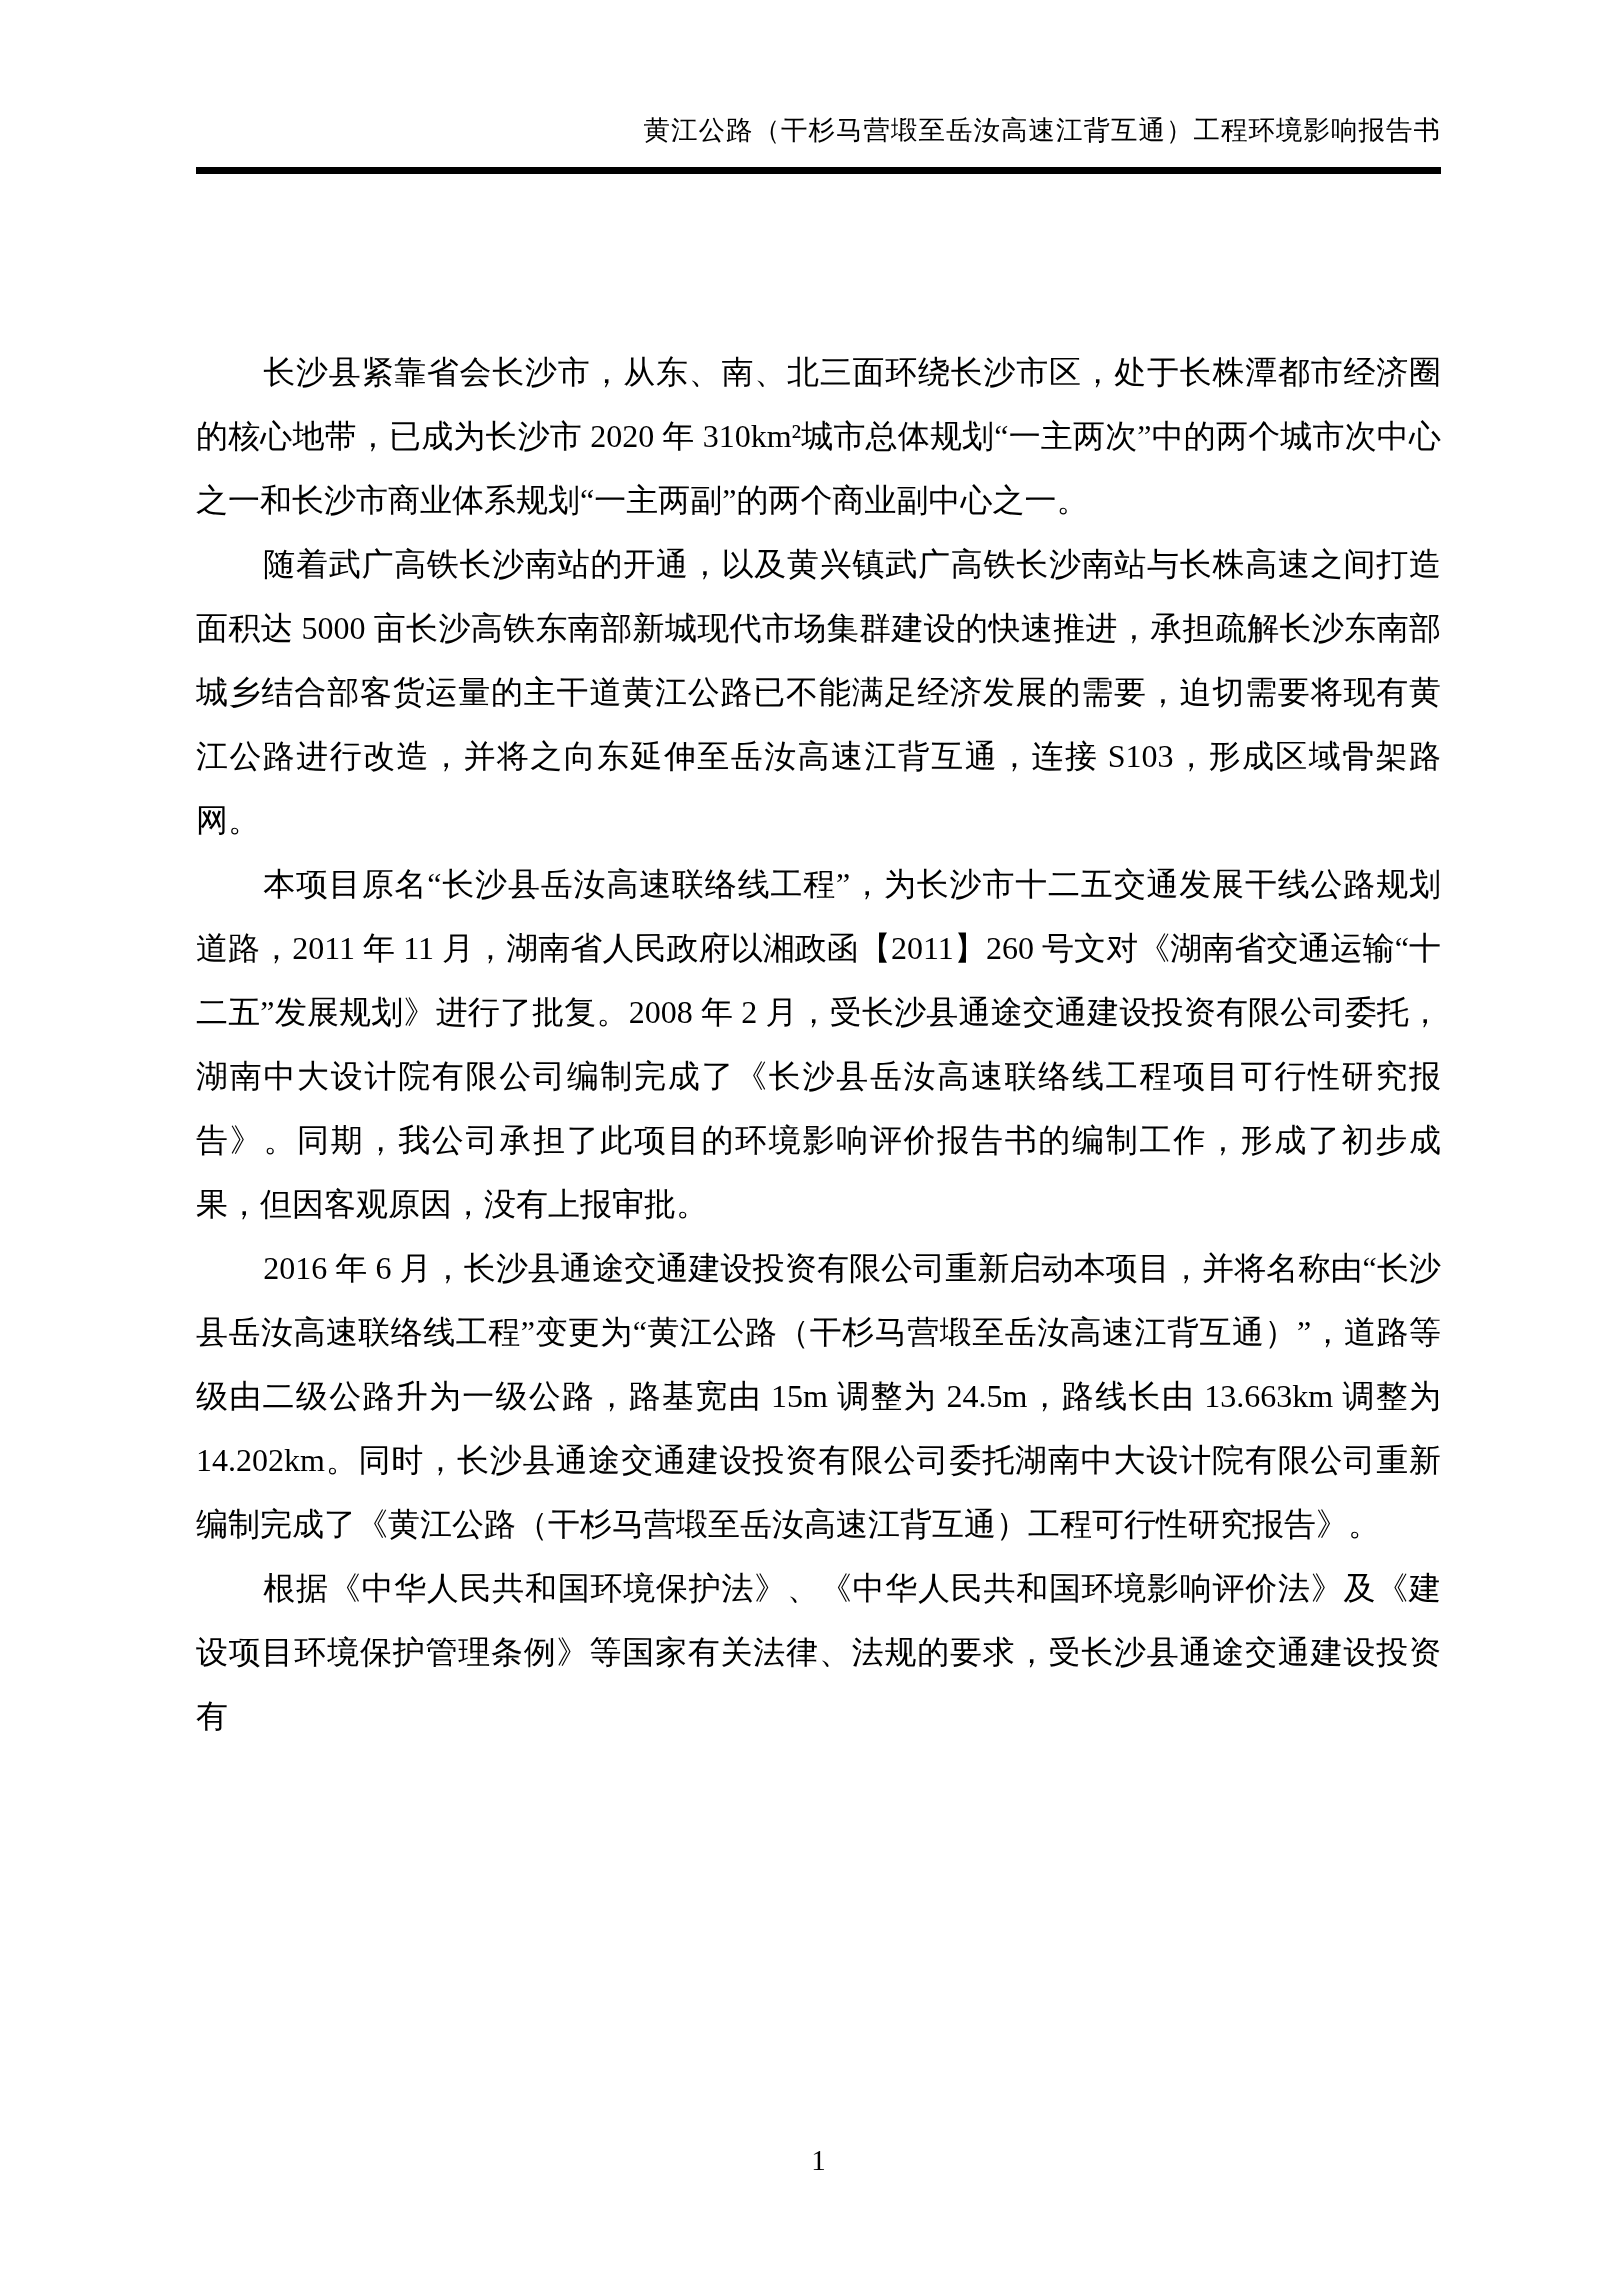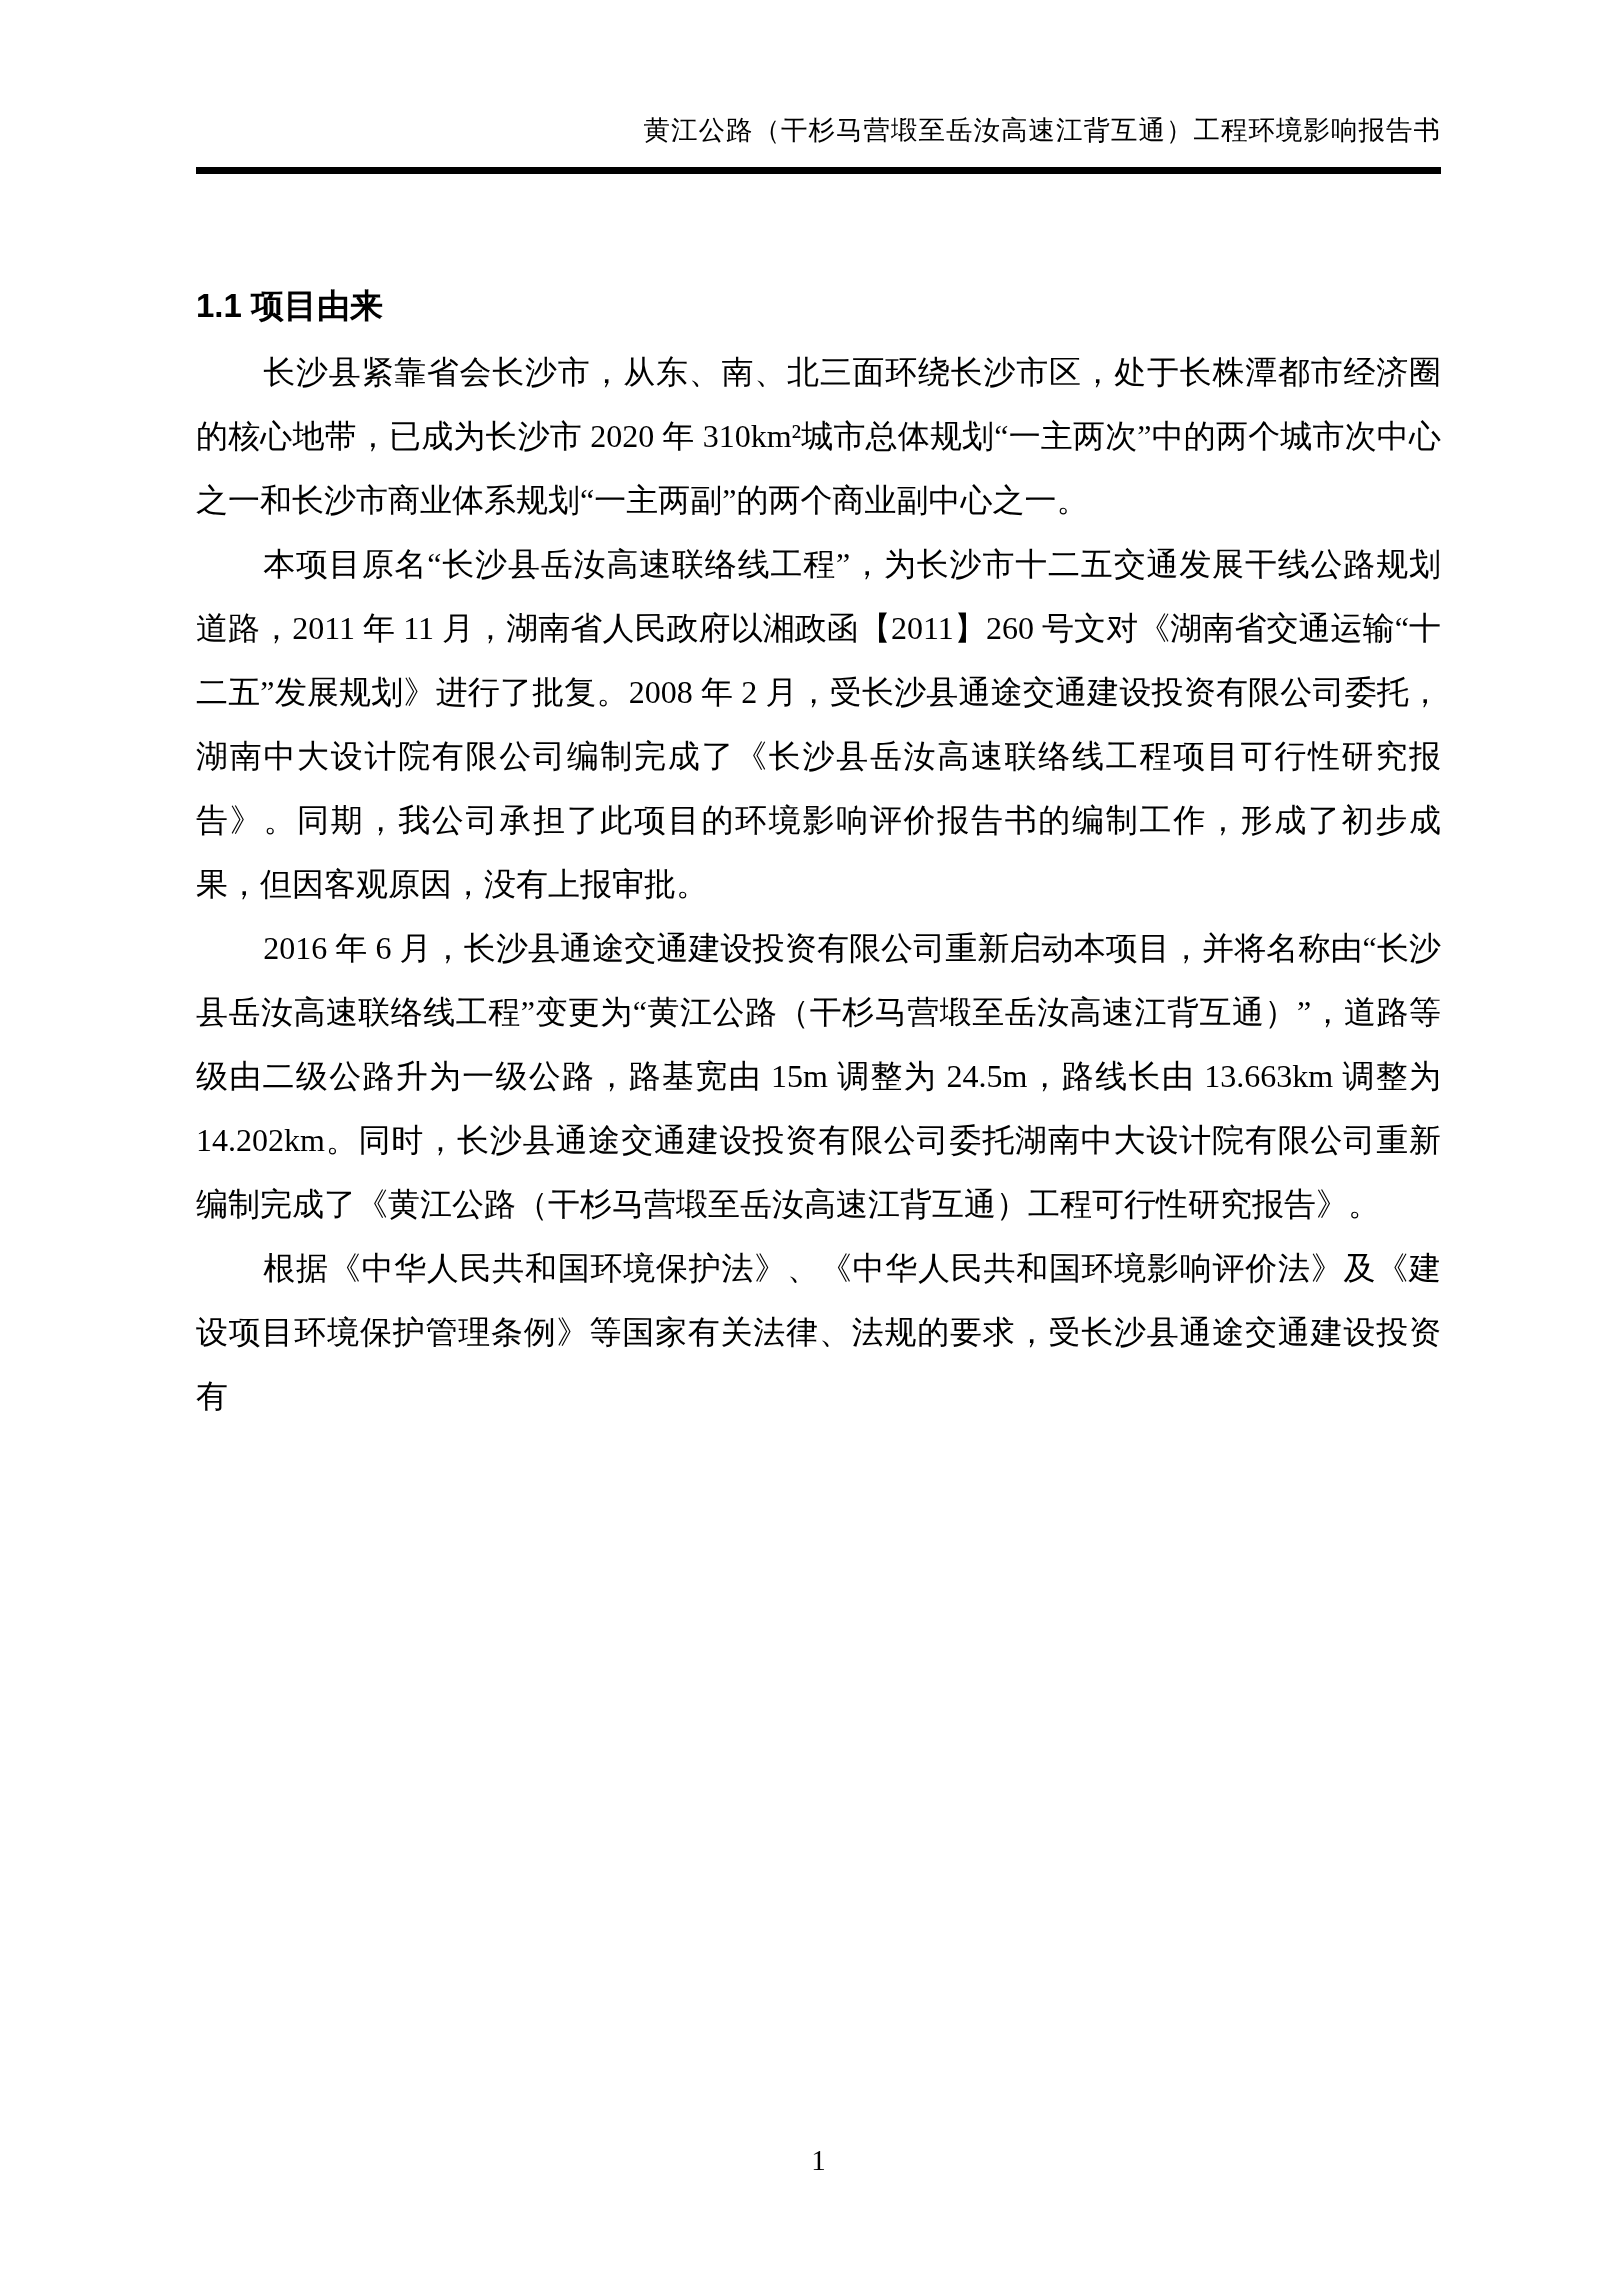--- a/index.html
+++ b/index.html
@@ -71,24 +71,24 @@
 </head>
 <body>
 
 <div class="page">
 
   <div class="content-col header-text">黄江公路（干杉马营塅至岳汝高速江背互通）工程环境影响报告书</div>
 
   <div class="content-col header-rule"></div>
 
 
-  <div class="content-col h2">1.1 项目由来</div>
 
   <div class="content-col body-text">
     <p>长沙县紧靠省会长沙市，从东、南、北三面环绕长沙市区，处于长株潭都市经济圈的核心地带，已成为长沙市 2020 年 310km²城市总体规划“一主两次”中的两个城市次中心之一和长沙市商业体系规划“一主两副”的两个商业副中心之一。</p>
+    <p>随着武广高铁长沙南站的开通，以及黄兴镇武广高铁长沙南站与长株高速之间打造面积达 5000 亩长沙高铁东南部新城现代市场集群建设的快速推进，承担疏解长沙东南部城乡结合部客货运量的主干道黄江公路已不能满足经济发展的需要，迫切需要将现有黄江公路进行改造，并将之向东延伸至岳汝高速江背互通，连接 S103，形成区域骨架路网。</p>
     <p>本项目原名“长沙县岳汝高速联络线工程”，为长沙市十二五交通发展干线公路规划道路，2011 年 11 月，湖南省人民政府以湘政函【2011】260 号文对《湖南省交通运输“十二五”发展规划》进行了批复。2008 年 2 月，受长沙县通途交通建设投资有限公司委托，湖南中大设计院有限公司编制完成了《长沙县岳汝高速联络线工程项目可行性研究报告》。同期，我公司承担了此项目的环境影响评价报告书的编制工作，形成了初步成果，但因客观原因，没有上报审批。</p>
     <p>2016 年 6 月，长沙县通途交通建设投资有限公司重新启动本项目，并将名称由“长沙县岳汝高速联络线工程”变更为“黄江公路（干杉马营塅至岳汝高速江背互通）”，道路等级由二级公路升为一级公路，路基宽由 15m 调整为 24.5m，路线长由 13.663km 调整为 14.202km。同时，长沙县通途交通建设投资有限公司委托湖南中大设计院有限公司重新编制完成了《黄江公路（干杉马营塅至岳汝高速江背互通）工程可行性研究报告》。</p>
     <p>根据《中华人民共和国环境保护法》、《中华人民共和国环境影响评价法》及《建设项目环境保护管理条例》等国家有关法律、法规的要求，受长沙县通途交通建设投资有</p>
   </div>
 
   <div class="content-col page-number">1</div>
 
 </div>
 
 

